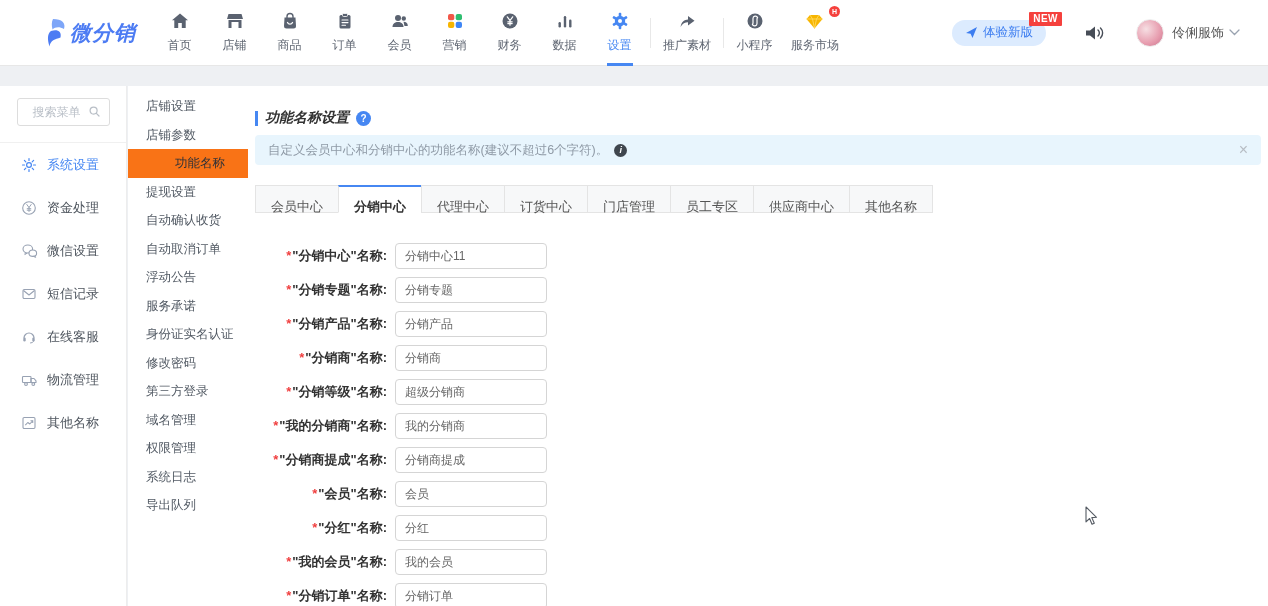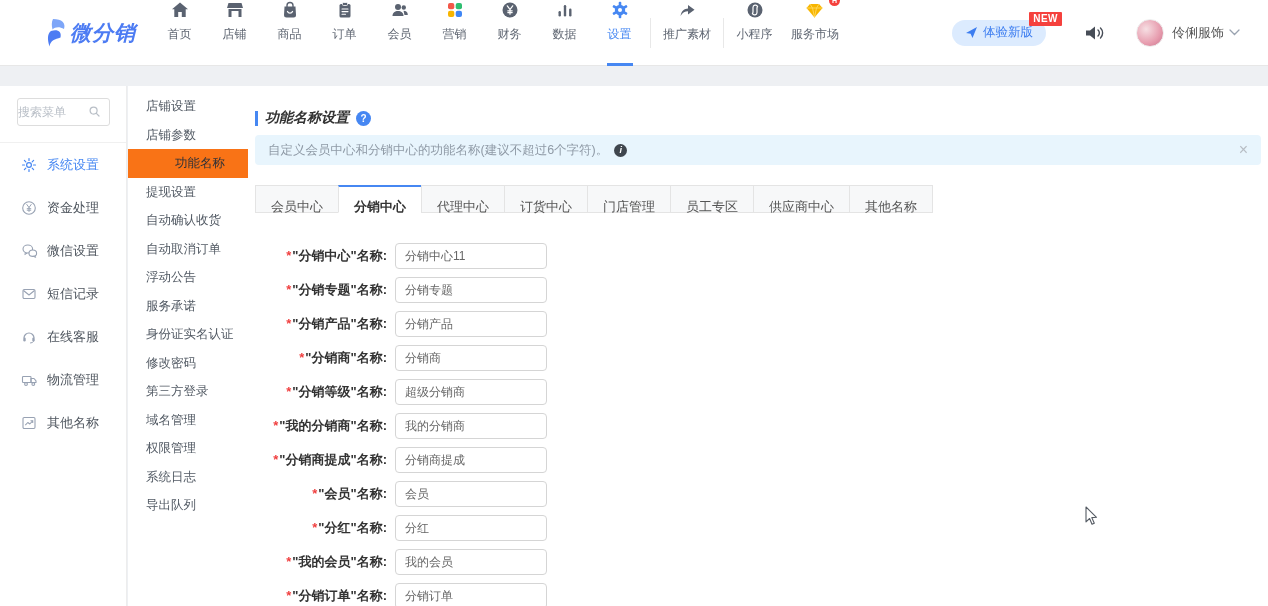--- a/index.html
+++ b/index.html
@@ -10,21 +10,21 @@
   }
   
   .topbar {
     position:absolute; top:0; left:0; width:1268px; height:66px;
     background:#fff; border-bottom:1px solid #e7e7e7;
     display:flex; align-items:center;
   }
   .logo { display:flex; align-items:center; margin-left:44px; width:104px; cursor:pointer; }
   .logo-text { font-size:21px; font-weight:bold; font-style:italic; color:#4d7cf3; letter-spacing:1px; white-space:nowrap; }
   .topnav { display:flex; align-items:stretch; height:66px; margin-left:4px; }
-  .nav-item { position:relative; width:55px; text-align:center; cursor:pointer; }
+  .nav-item { position:relative; width:55px; text-align:center; padding-top:11px; cursor:pointer; }
   .nav-item.w64 { width:66px; }
   .nav-item .nicon { display:block; height:22px; position:relative; }
   .nav-item .nlabel { display:block; font-size:12px; color:#5f6672; margin-top:4px; }
   .nav-item.active .nlabel { color:#4687f2; }
   .nav-item.active::after {
     content:""; position:absolute; bottom:0; left:50%; transform:translateX(-50%);
     width:26px; height:3px; background:#4687f2;
   }
   .vdiv { width:1px; background:#e8e8e8; height:30px; align-self:center; margin:0 3px; }
   .badge-h {
@@ -51,21 +51,21 @@
 
   
   .menu1 {
     position:absolute; left:0; top:86px; bottom:0; width:127px;
     background:#fff; border-right:1px solid #ededed;
   }
   .searchwrap { height:57px; border-bottom:1px solid #f0f0f0; position:relative; }
   .searchwrap input {
     position:absolute; left:17px; top:12px; width:93px; height:28px;
     border:1px solid #ddd; border-radius:3px; outline:none;
-    font-size:12px; color:#666; text-align:left; padding-right:14px;
+    font-size:12px; color:#666; text-align:center; padding-right:14px;
     font-family:inherit; background:#fff;
   }
   .searchwrap input::placeholder { color:#b9bfc7; }
   .searchwrap svg { position:absolute; right:26px; top:20px; pointer-events:none; }
   .m1item { height:43px; display:flex; align-items:center; padding-left:21px; cursor:pointer; }
   .m1item .micon { width:17px; display:flex; margin-right:9px; }
   .m1item .mlabel { font-size:13px; color:#4e555e; }
   .m1item.active .mlabel { color:#4687f2; }
 
   .menu2 { position:absolute; left:128px; top:86px; bottom:0; width:126px; background:#fff; padding-top:6px; }

